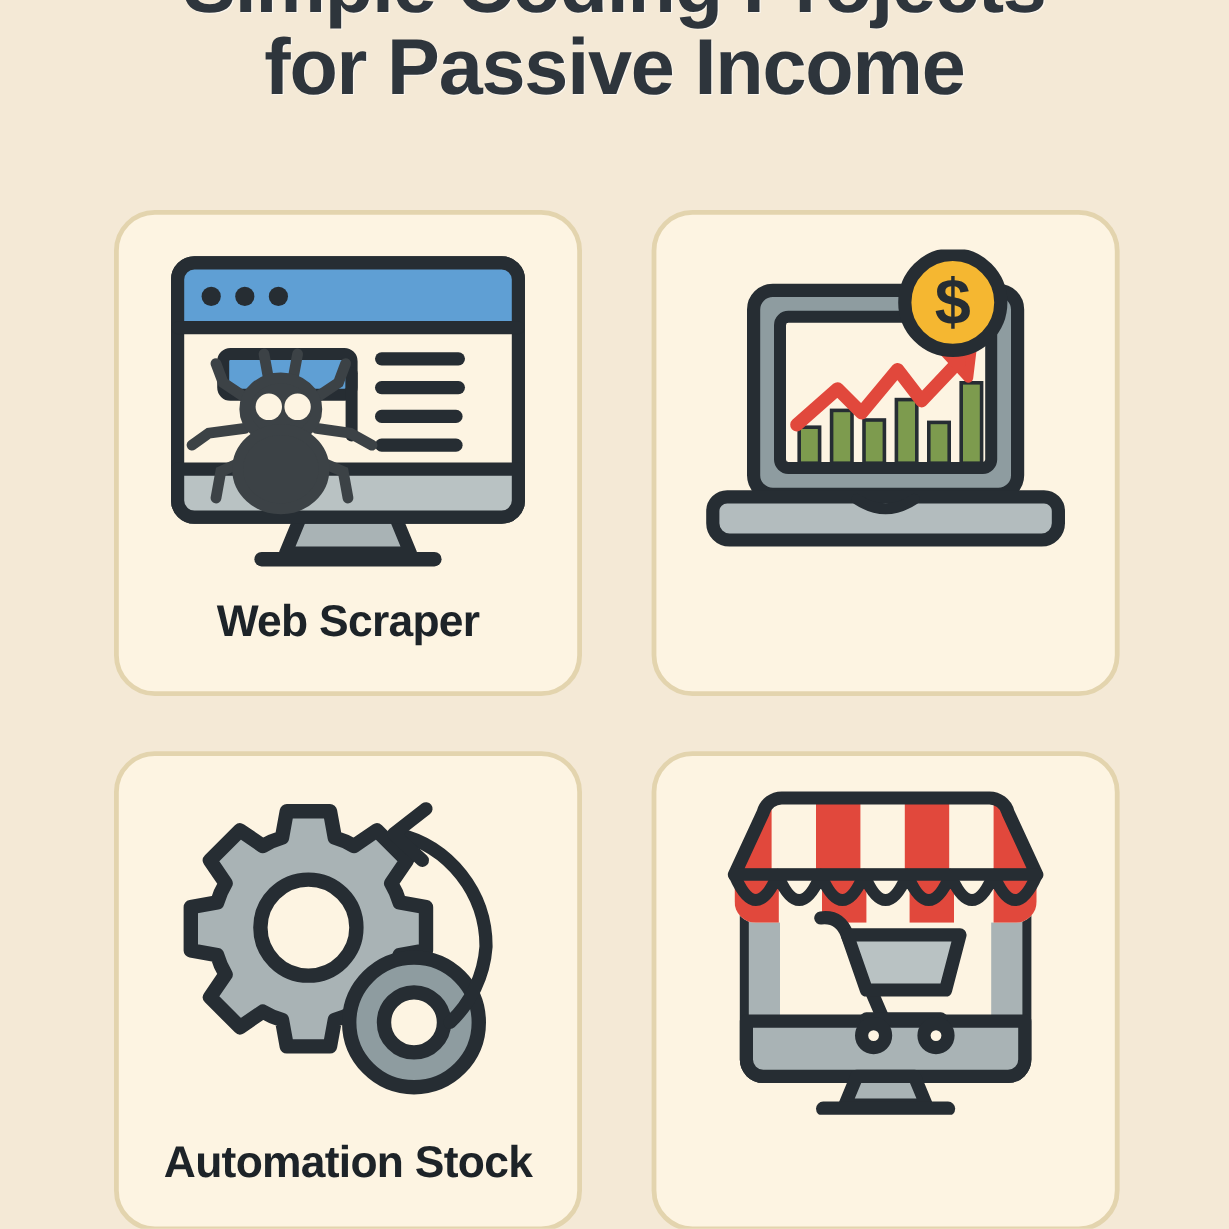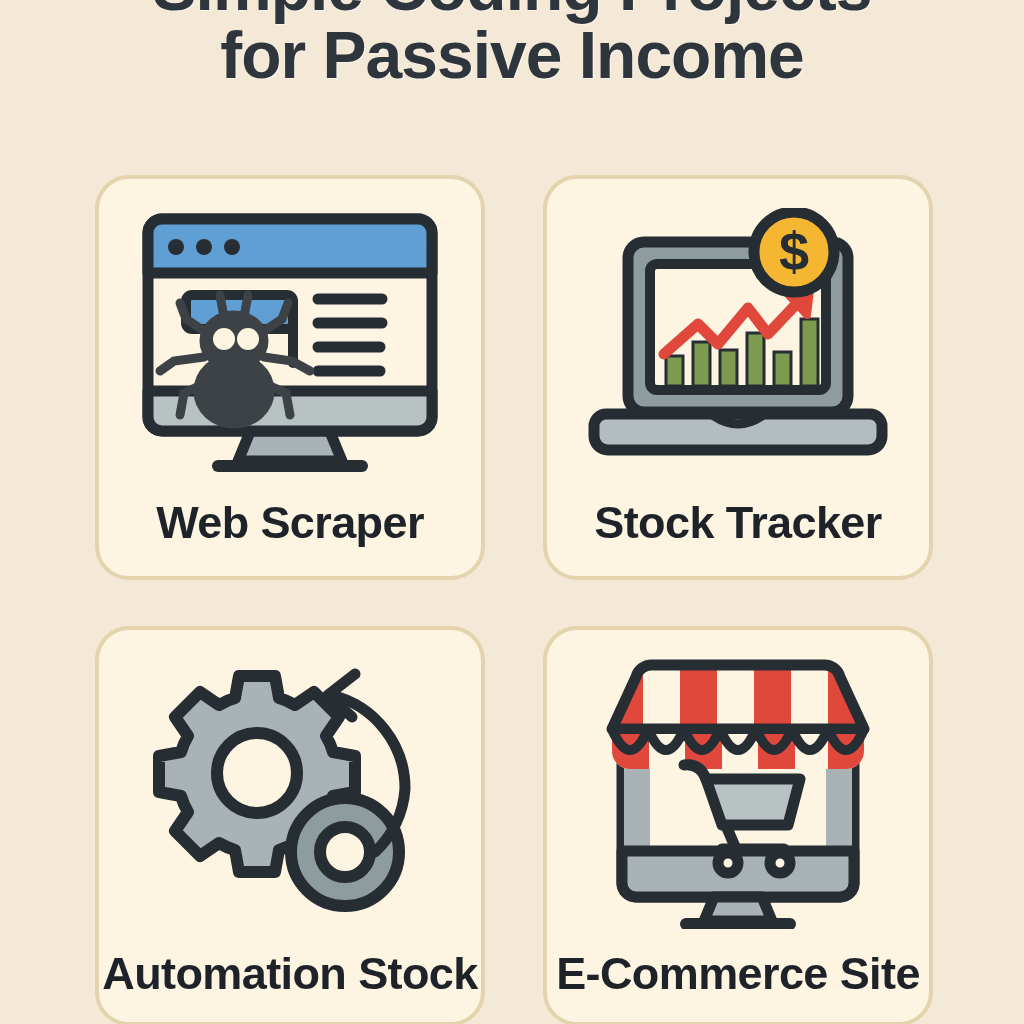--- a/index.html
+++ b/index.html
@@ -43,21 +43,21 @@
     display:flex;flex-direction:column;
     align-items:center;justify-content:flex-start;
     overflow:hidden;
   }
   .icon-wrap{
     width:100%;height:300px;
     display:flex;align-items:center;justify-content:center;
     margin-top:14px;
   }
   .card-label{
-    font-size:45px;
+    font-size:37px;
     font-weight:700;
     color:#1d2328;
     letter-spacing:-0.6px;
     text-align:center;
     margin-top:4px;
     white-space:nowrap;
   }
   svg{display:block;}
 </style>
 </head>
@@ -159,21 +159,20 @@
             <path d="M18 206 H282 a12 12 0 0 1 12 12 v10 a14 14 0 0 1 -14 14 H20 a14 14 0 0 1 -14 -14 v-10 a12 12 0 0 1 12 -12 Z" fill="#b3bcbe" stroke="#262d33" stroke-width="11" stroke-linejoin="round"></path>
             <path d="M126 208 q24 16 48 0" fill="none" stroke="#262d33" stroke-width="9" stroke-linecap="round"></path>
           </g>
 
           <g>
             <circle cx="206" cy="44" r="40" fill="#f5b731" stroke="#262d33" stroke-width="11"></circle>
             <text x="206" y="62" text-anchor="middle" font-family="'Liberation Sans',sans-serif" font-size="54" font-weight="700" fill="#262d33">$</text>
           </g>
         </svg>
       </div>
-      <div class="card-label">Stock Tracker</div>
     </div>
 
     <div class="card">
       <div class="icon-wrap">
         <svg width="300" height="265" viewBox="0 0 300 265">
 
           <g>
             <path d="M99 14 h36 l4 22 a66 66 0 0 1 16 7 l19 -13 l25 25 l-13 19 a66 66 0 0 1 7 16 l22 4 v36 l-22 4
                      a66 66 0 0 1 -7 16 l13 19 l-25 25 l-19 -13 a66 66 0 0 1 -16 7 l-4 22 h-36 l-4 -22
                      a66 66 0 0 1 -16 -7 l-19 13 l-25 -25 l13 -19 a66 66 0 0 1 -7 -16 l-22 -4 v-36 l22 -4
@@ -240,17 +239,16 @@
 
           <g fill="none" stroke="#262d33" stroke-width="11" stroke-linecap="round" stroke-linejoin="round">
             <path d="M96 106 q16 -2 22 14 L148 190"></path>
             <path d="M118 120 H212 L200 166 H134 Z" fill="#b9c2c3"></path>
             <path d="M134 190 H196"></path>
             <circle cx="140" cy="204" r="10" fill="#fdf4e2"></circle>
             <circle cx="192" cy="204" r="10" fill="#fdf4e2"></circle>
           </g>
         </svg>
       </div>
-      <div class="card-label">E-Commerce Site</div>
     </div>
 
   </div>
 </div>
 
 </body></html>

